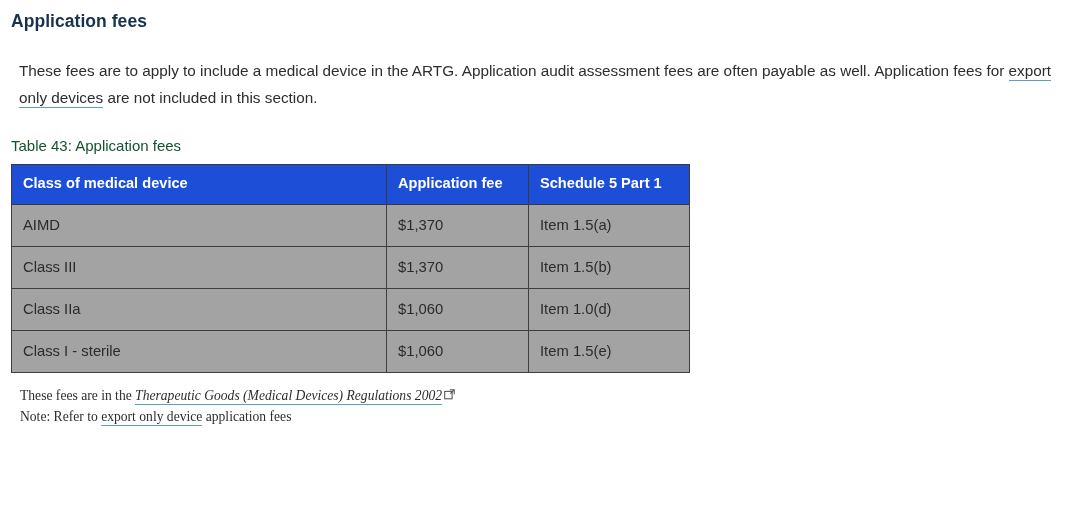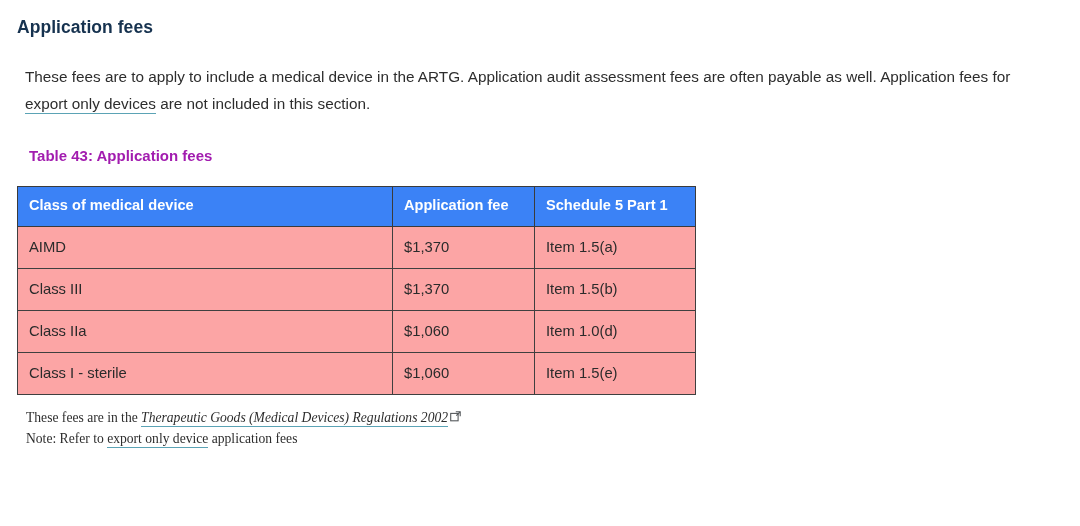--- a/index.html
+++ b/index.html
@@ -11,21 +11,21 @@
     width: 1080px;
     height: 526px;
     font-family: "Liberation Sans", sans-serif;
     color: #2b2b2b;
     overflow: hidden;
   }
   .page {
     position: relative;
     width: 1080px;
     height: 526px;
-    padding: 8px;
+    padding: 2px;
     box-sizing: border-box;
   }
 
   
   .section-heading {
     margin: 0;
     padding: 9px 0 0 9px;
     font-size: 17.5px;
     font-weight: bold;
     line-height: 1.25;
@@ -47,55 +47,55 @@
   .inline-link {
     color: #2d2d2d;
     text-decoration: none;
     border-bottom: 1.6px solid #5ba3b5;
     padding-bottom: 1px;
     cursor: pointer;
   }
 
   
   .table-caption {
-    margin: 12px;
+    margin: 0;
     padding: 17px 0 0 9px;
     font-size: 15px;
-    font-weight: bold;
-    color: #a21caf;
+    font-weight: normal;
+    color: #14532d;
     line-height: 1.3;
   }
 
   
   .table-wrap {
     padding: 9px 0 0 9px;
   }
   table.fees {
     border-collapse: collapse;
     table-layout: fixed;
     width: 678px;
     font-size: 14.8px;
   }
   table.fees col.c-class { width: 375px; }
   table.fees col.c-fee   { width: 142px; }
   table.fees col.c-sched { width: 161px; }
 
   table.fees thead th {
-    background: #3b82f6;
+    background: #1d4ed8;
     color: #ffffff;
     font-weight: bold;
     text-align: left;
     padding: 10px 11px 11px 11px;
     border: 1px solid #3b3b3b;
     font-size: 14.6px;
     line-height: 1.2;
     white-space: nowrap;
   }
   table.fees tbody td {
-    background: #fca5a5;
+    background: #a3a3a3;
     color: #2b2b2b;
     text-align: left;
     padding: 10px 11px 11px 11px;
     border: 1px solid #3f3f3f;
     font-size: 14.8px;
     line-height: 1.25;
     height: 20px;
     white-space: nowrap;
     overflow: hidden;
   }

